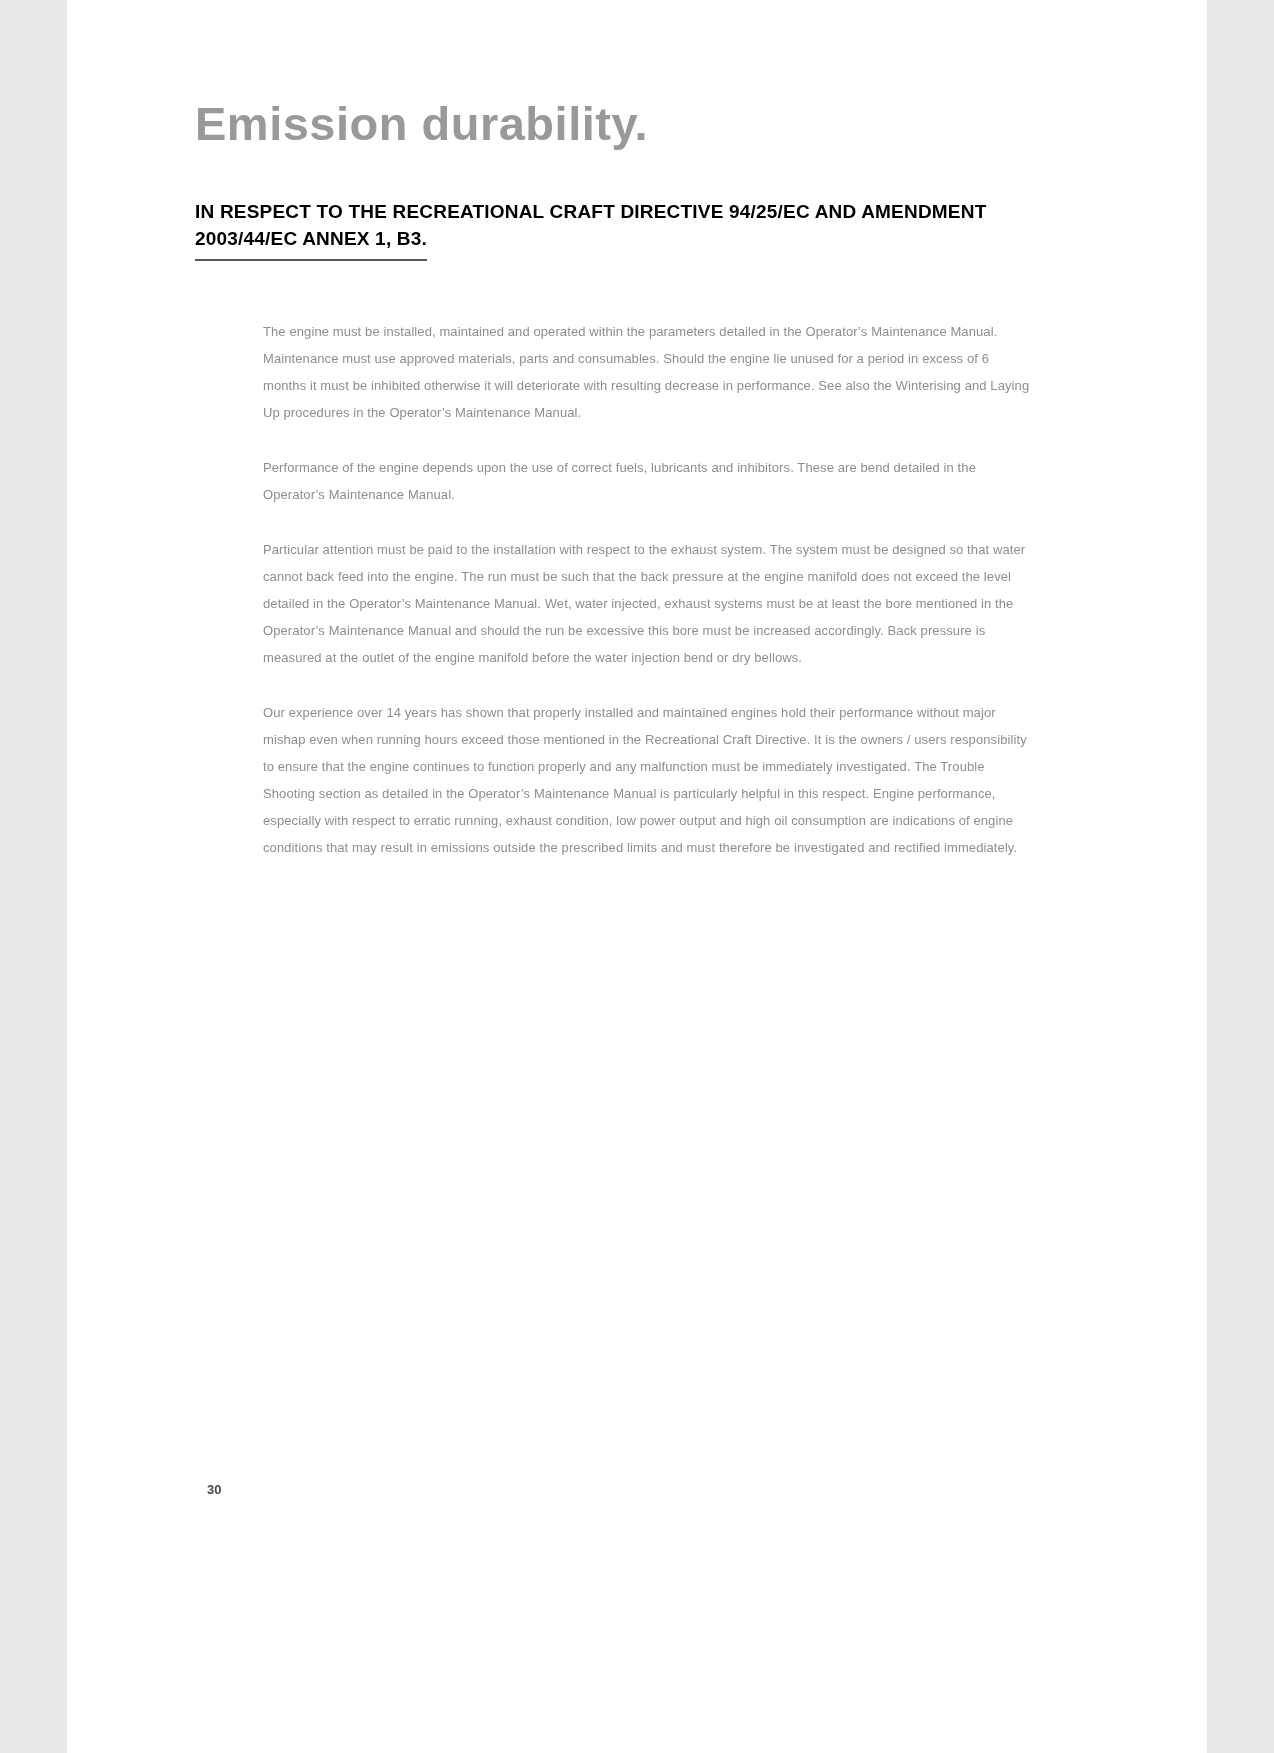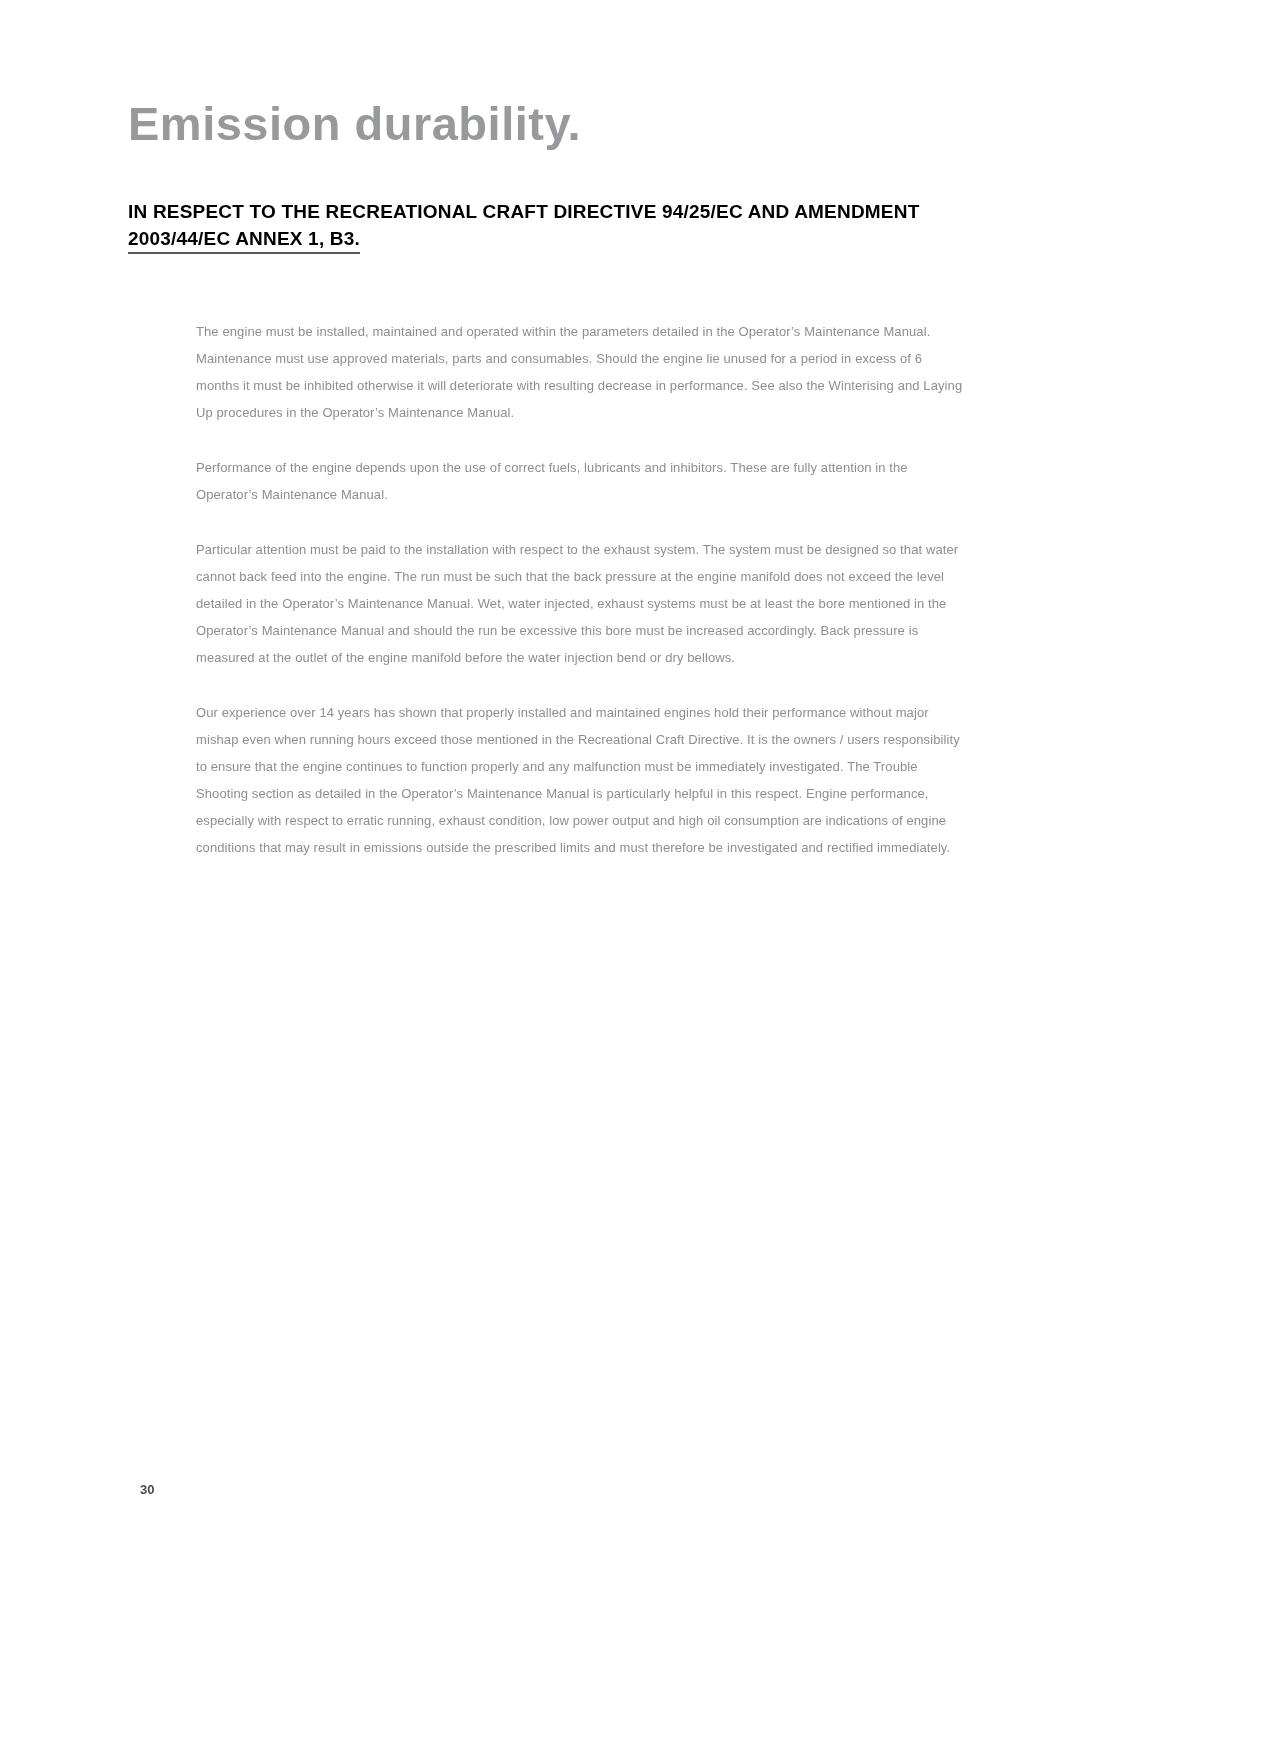--- a/index.html
+++ b/index.html
@@ -2,21 +2,21 @@
 <html><head>
 <meta charset="utf-8">
 <style>
   html, body {
     margin: 0;
     padding: 0;
     background: #e9e9e9;
   }
   .page {
     position: relative;
-    width: 1274px;
+    width: 1140px;
     height: 1753px;
     margin: 0 auto;
     background: #ffffff;
     font-family: "Liberation Sans", sans-serif;
     overflow: hidden;
   }
   .doc-title {
     position: absolute;
     left: 128px;
     top: 96px;
@@ -33,20 +33,21 @@
     width: 900px;
     font-size: 19px;
     font-weight: bold;
     line-height: 27px;
     color: #000000;
     letter-spacing: 0.2px;
     margin: 0;
   }
   .doc-subtitle .subtitle-line2 {
     display: inline-block;
+    padding-bottom: 7px;
     border-bottom: 2px solid #58585a;
   }
   .body-copy {
     position: absolute;
     left: 196px;
     top: 318px;
     width: 768px;
     font-size: 13px;
     line-height: 27px;
     color: #8c8e90;
@@ -71,20 +72,20 @@
 
   <h1 class="doc-title">Emission durability.</h1>
 
   <h2 class="doc-subtitle">
     <span class="subtitle-line1">IN RESPECT TO THE RECREATIONAL CRAFT DIRECTIVE 94/25/EC AND AMENDMENT</span><br>
     <span class="subtitle-line2">2003/44/EC ANNEX 1, B3.</span>
   </h2>
 
   <div class="body-copy">
     <p>The engine must be installed, maintained and operated within the parameters detailed in the Operator’s Maintenance Manual. Maintenance must use approved materials, parts and consumables. Should the engine lie unused for a period in excess of 6 months it must be inhibited otherwise it will deteriorate with resulting decrease in performance. See also the Winterising and Laying Up procedures in the Operator’s Maintenance Manual.</p>
-    <p>Performance of the engine depends upon the use of correct fuels, lubricants and inhibitors. These are fully attention in the Operator’s Maintenance Manual.</p>
+    <p>Performance of the engine depends upon the use of correct fuels, lubricants and inhibitors. These are bend detailed in the Operator’s Maintenance Manual.</p>
     <p>Particular attention must be paid to the installation with respect to the exhaust system. The system must be designed so that water cannot back feed into the engine. The run must be such that the back pressure at the engine manifold does not exceed the level detailed in the Operator’s Maintenance Manual. Wet, water injected, exhaust systems must be at least the bore mentioned in the Operator’s Maintenance Manual and should the run be excessive this bore must be increased accordingly. Back pressure is measured at the outlet of the engine manifold before the water injection bend or dry bellows.</p>
     <p>Our experience over 14 years has shown that properly installed and maintained engines hold their performance without major mishap even when running hours exceed those mentioned in the Recreational Craft Directive. It is the owners / users responsibility to ensure that the engine continues to function properly and any malfunction must be immediately investigated. The Trouble Shooting section as detailed in the Operator’s Maintenance Manual is particularly helpful in this respect. Engine performance, especially with respect to erratic running, exhaust condition, low power output and high oil consumption are indications of engine conditions that may result in emissions outside the prescribed limits and must therefore be investigated and rectified immediately.</p>
   </div>
 
   <div class="page-number">30</div>
 
 </div>
 
 </body></html>

